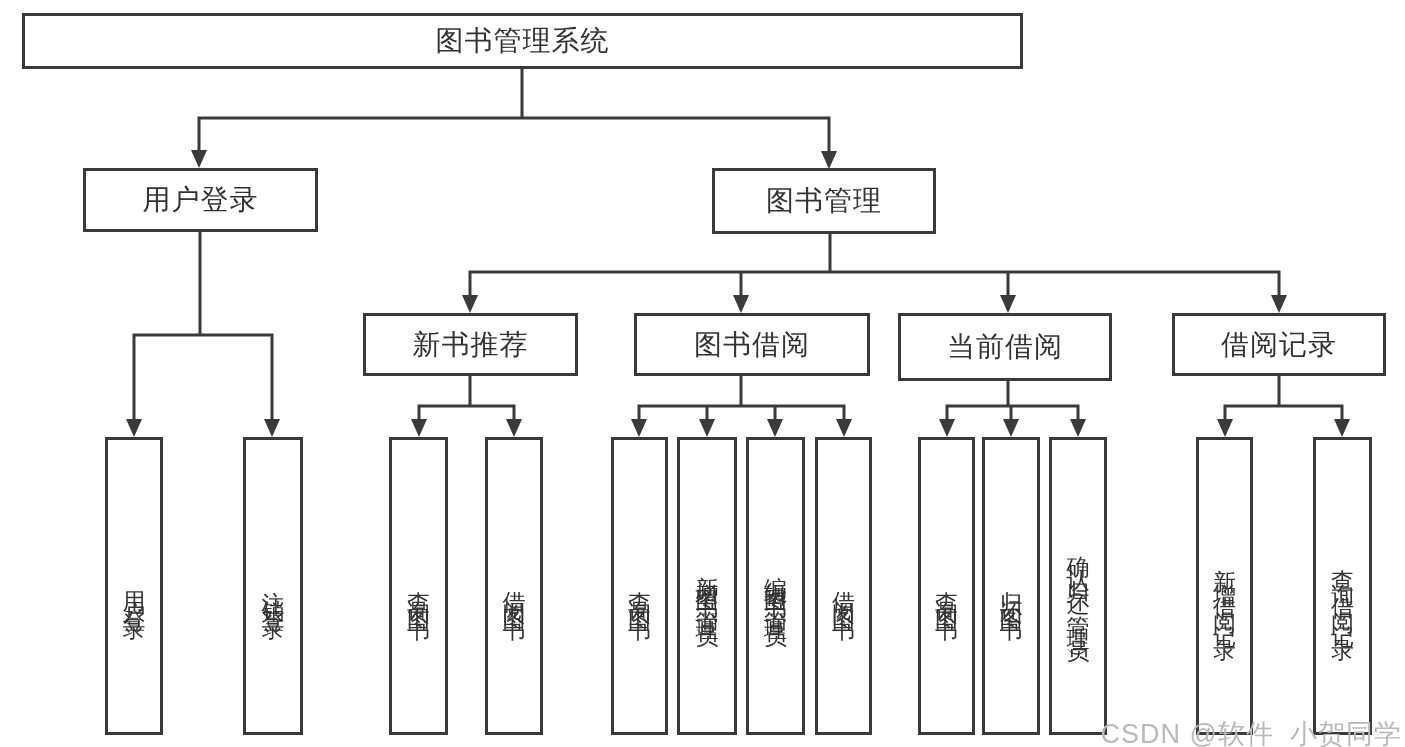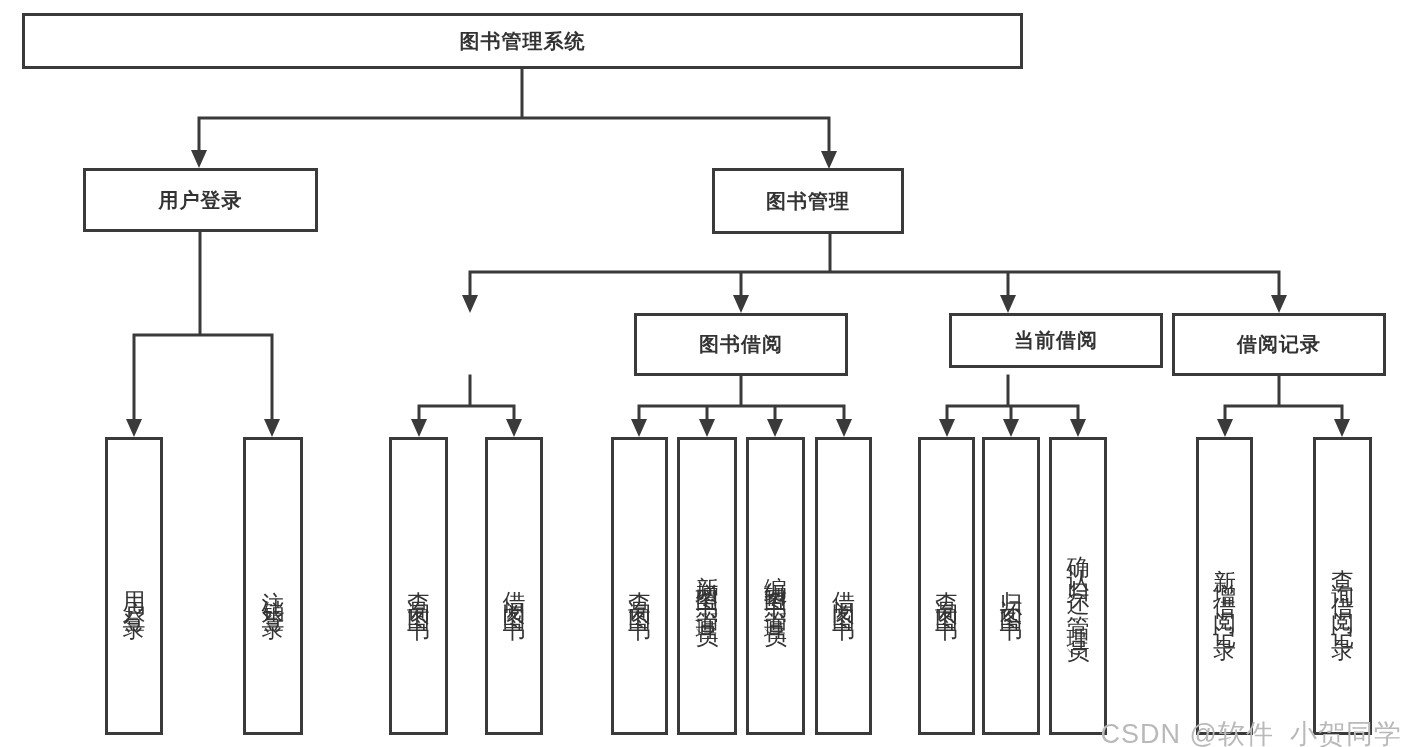--- a/index.html
+++ b/index.html
@@ -27,42 +27,42 @@
   .arrows { fill: var(--color-line); stroke: none; }
   .node {
     position: absolute;
     background: var(--color-box_background);
     border: 3px solid var(--color-line);
     color: var(--color-text);
     display: flex;
     align-items: center;
     justify-content: center;
   }
-  .hbox { font-size: 20px; letter-spacing: 1px; font-weight: bold; }
+  .hbox { font-size: 28px; letter-spacing: 1px; }
   .vbox { font-size: 23px; }
   .vtext {
     writing-mode: vertical-rl;
     text-orientation: mixed;
     line-height: 1;
     white-space: nowrap;
   }
   .ls4 { letter-spacing: 9px;  margin-top: 9px; }
   .ls6 { letter-spacing: 14px; margin-top: 14px; }
   .ls8 { letter-spacing: 12px; margin-top: 12px; }
   .ls9 { letter-spacing: 7px;  margin-top: 7px; }
 
   
   .n-root { left: 22px;  top: 13px;  width: 1001px; height: 56px; }
   
   .n-l2a  { left: 83px;  top: 168px; width: 235px; height: 64px; }
-  .n-l2b  { left: 712px; top: 168px; width: 192px; height: 66px; }
+  .n-l2b  { left: 712px; top: 168px; width: 224px; height: 66px; }
   
   .n-l3a  { left: 363px;  top: 313px; width: 215px; height: 63px; }
-  .n-l3b  { left: 634px;  top: 313px; width: 214px; height: 63px; }
-  .n-l3c  { left: 949px;  top: 313px; width: 214px; height: 55px; text-align: right; }
+  .n-l3b  { left: 634px;  top: 313px; width: 236px; height: 63px; }
+  .n-l3c  { left: 898px;  top: 313px; width: 214px; height: 68px; text-align: right; }
   .n-l3d  { left: 1172px; top: 313px; width: 214px; height: 63px; justify-content: center; }
   
   .leaf { top: 437px; height: 298px; }
   .n-f1  { left: 105px;  width: 58px; }
   .n-f2  { left: 243px;  width: 60px; }
   .n-f3  { left: 389px;  width: 59px; }
   .n-f4  { left: 485px;  width: 58px; }
   .n-f5  { left: 611px;  width: 57px; }
   .n-f6  { left: 677px;  width: 60px; }
   .n-f7  { left: 746px;  width: 59px; }
@@ -149,20 +149,23 @@
     <span>图书管理系统</span>
   </div>
 
   <div class="node hbox n-l2a">
     <span>用户登录</span>
   </div>
   <div class="node hbox n-l2b">
     <span>图书管理</span>
   </div>
 
+  <div class="node hbox n-l3a">
+    <span>新书推荐</span>
+  </div>
   <div class="node hbox n-l3b">
     <span>图书借阅</span>
   </div>
   <div class="node hbox n-l3c">
     <span>当前借阅</span>
   </div>
   <div class="node hbox n-l3d">
     <span>借阅记录</span>
   </div>
 

